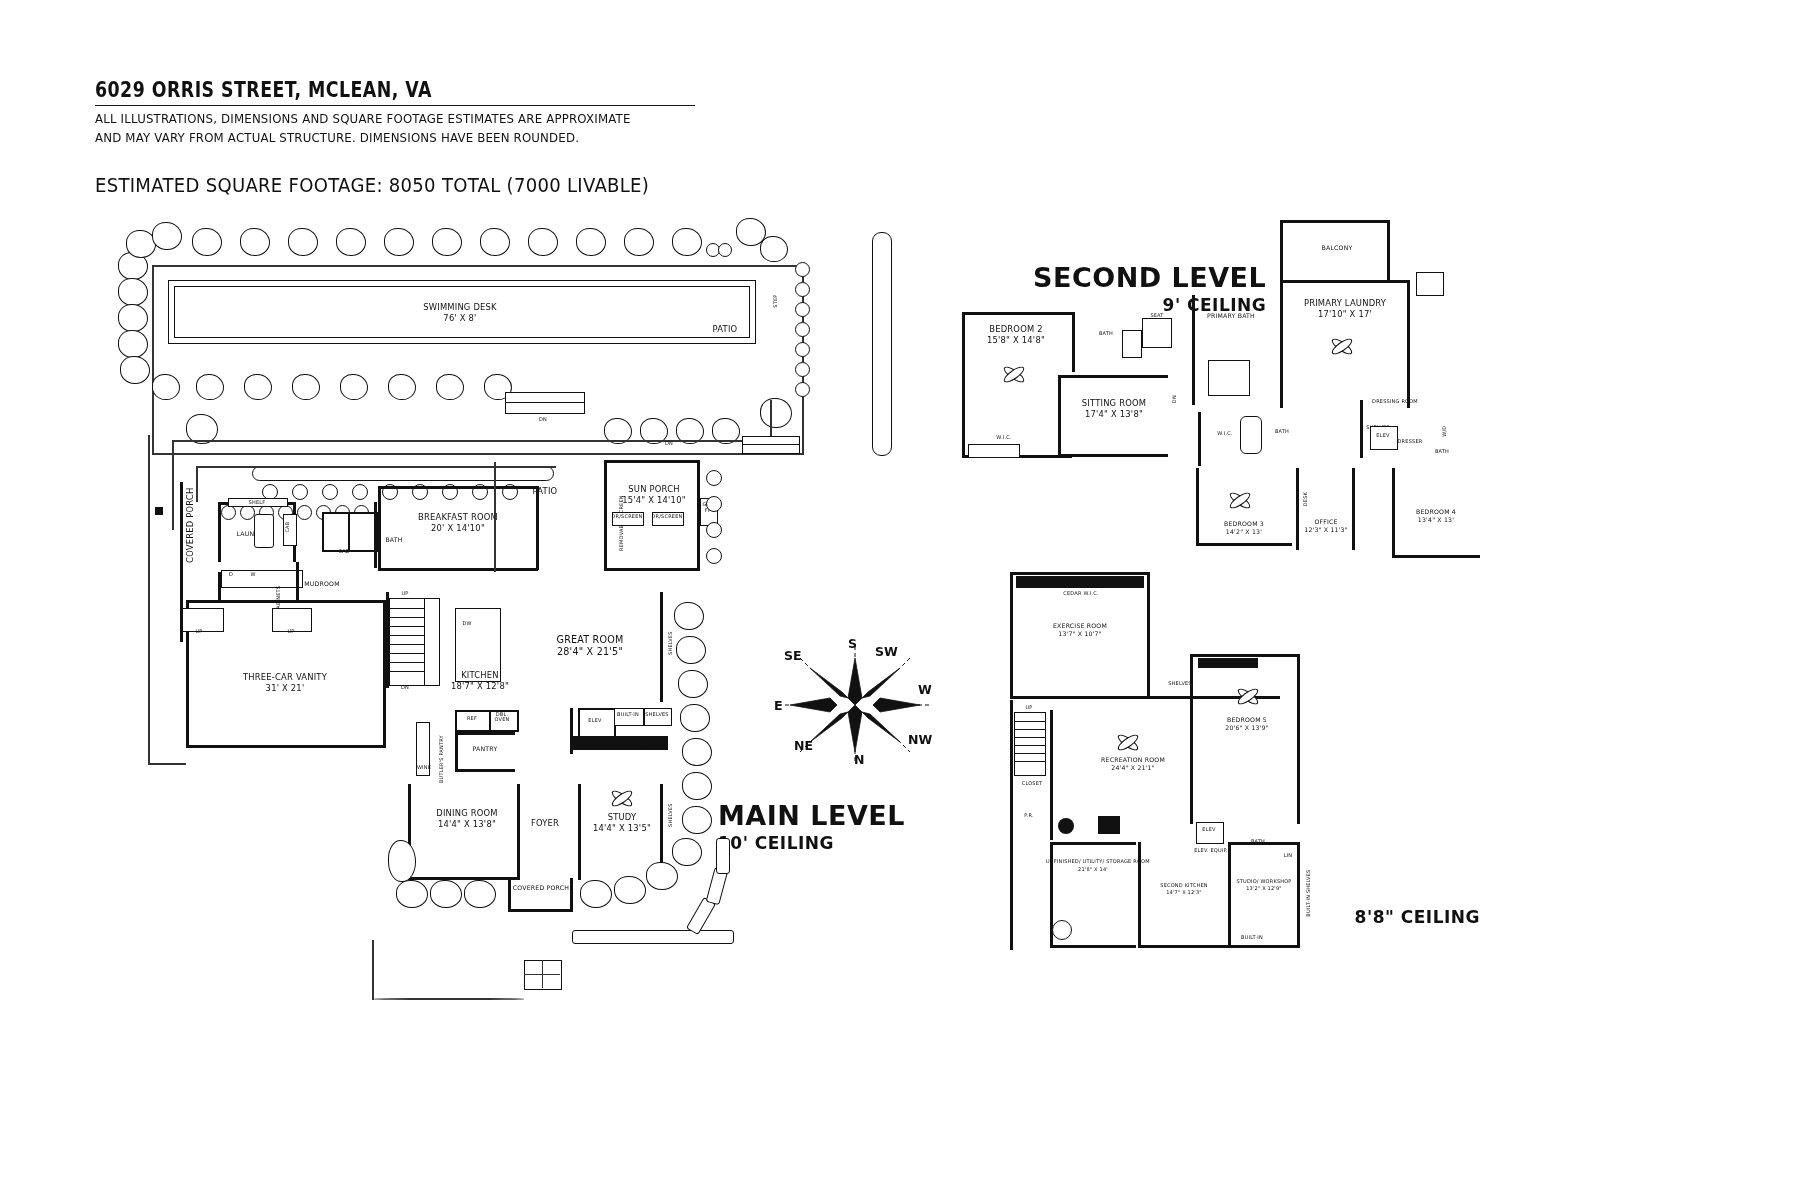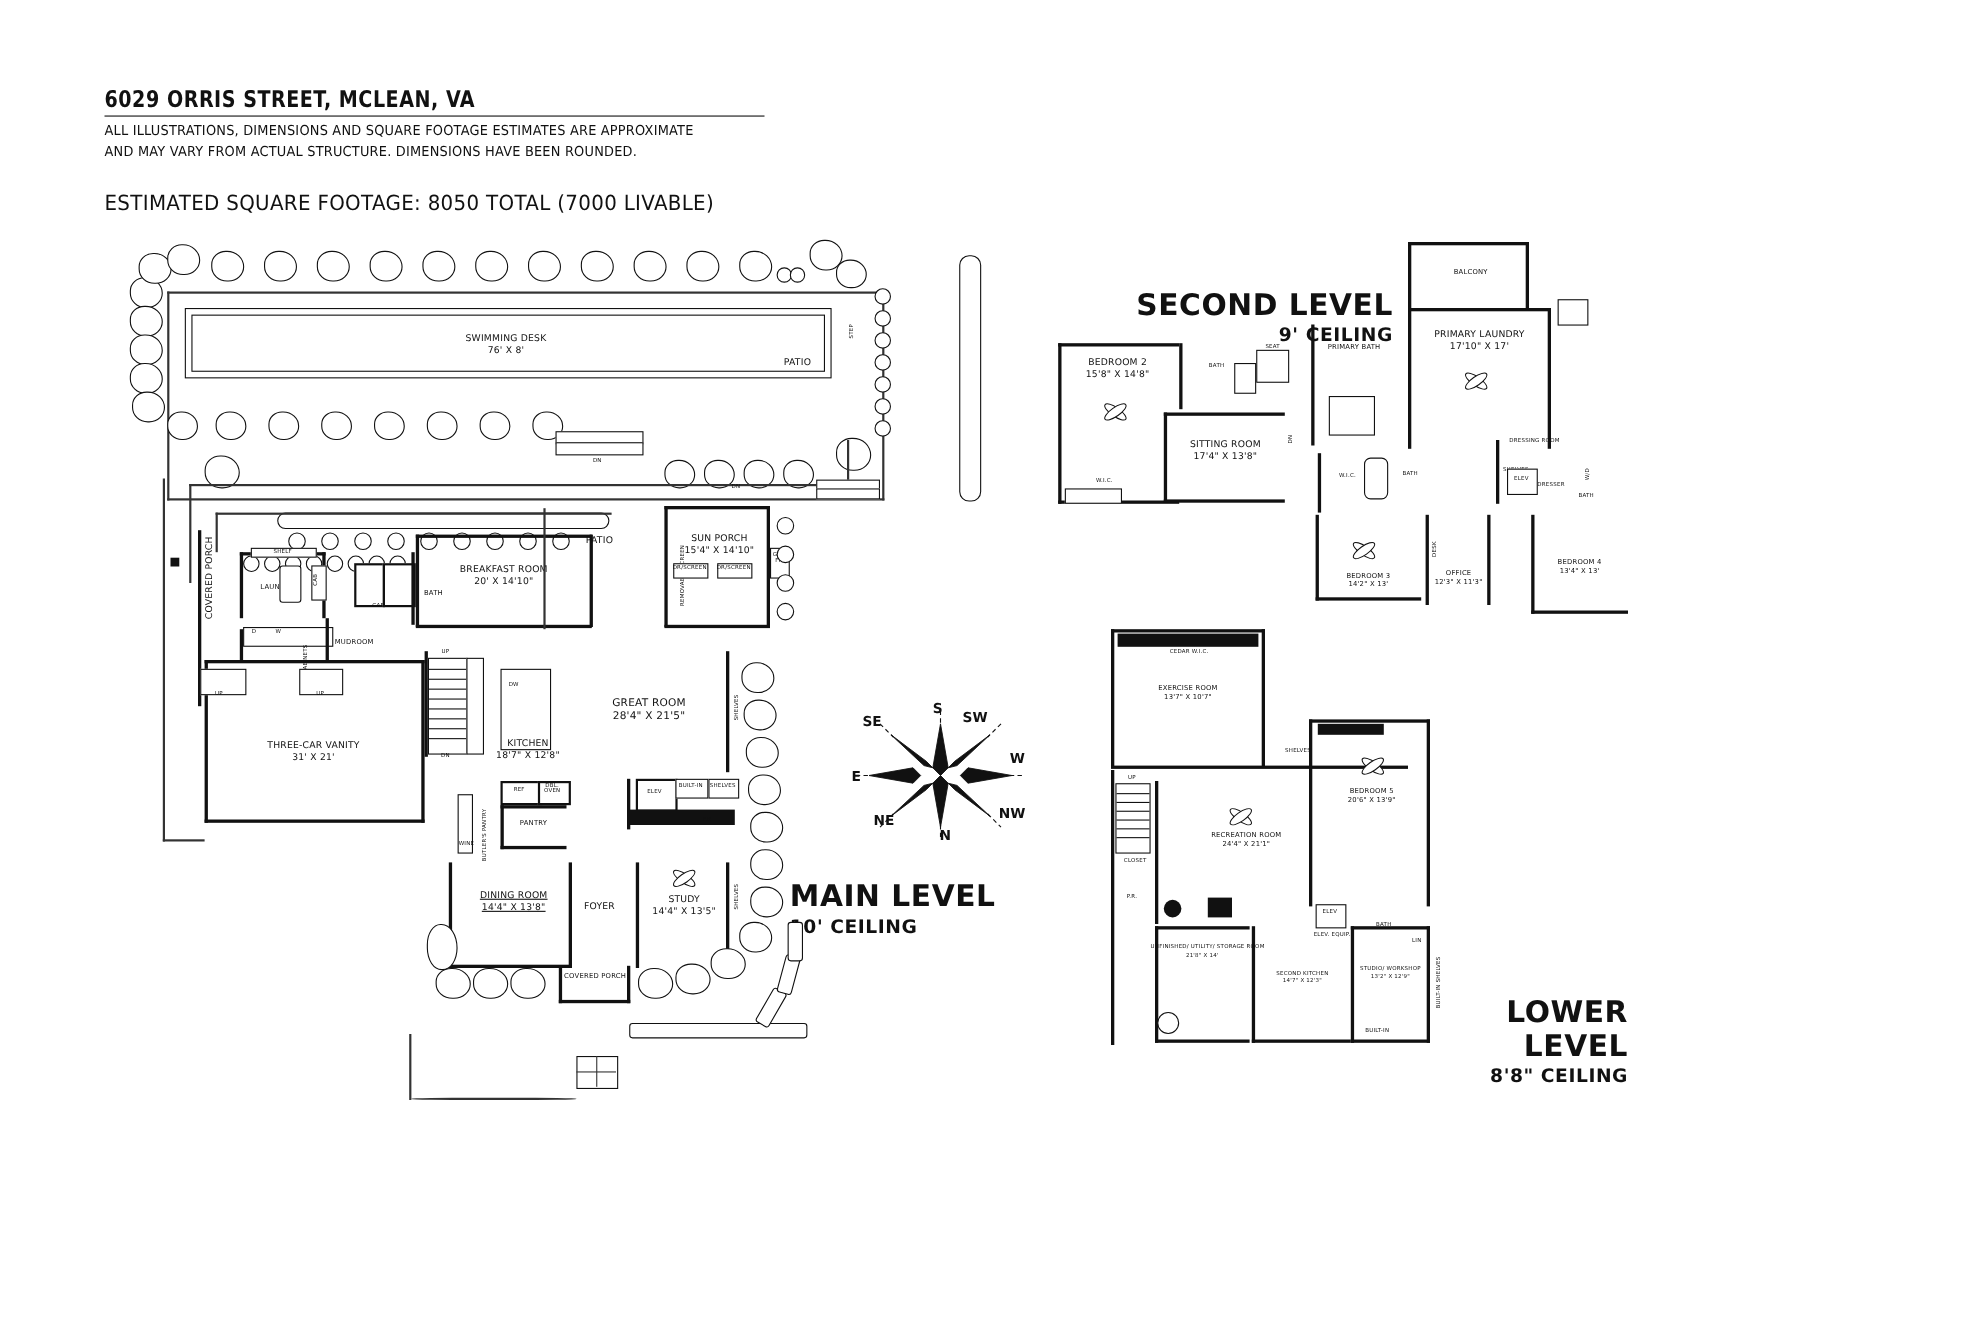--- a/index.html
+++ b/index.html
@@ -67,21 +67,20 @@
 
 <div id="cap-main" class="abs level-cap">
   <div class="level-name">MAIN LEVEL</div>
   <div class="level-ceil">10' CEILING</div>
 </div>
 <div id="cap-second" class="abs level-cap">
   <div class="level-name">SECOND LEVEL</div>
   <div class="level-ceil">9' CEILING</div>
 </div>
 <div id="cap-lower" class="abs level-cap">
-  <div class="level-name">LOWER LEVEL</div>
   <div class="level-ceil">8'8" CEILING</div>
 </div>
 
 <div class="abs" id="main-plan" style="left:0;top:0;width:960px;height:1200px;">
 
   <div class="wl" style="left:152px;top:265px;width:652px;height:2px;"></div>
   <div class="wl" style="left:152px;top:265px;width:2px;height:190px;"></div>
   <div class="wl" style="left:802px;top:265px;width:2px;height:190px;"></div>
   <div class="wl" style="left:152px;top:453px;width:652px;height:2px;"></div>
   <div class="pool-inner" style="left:168px;top:280px;width:586px;height:62px;"></div>
@@ -317,21 +316,21 @@
   <div class="whitebox" style="left:614px;top:708px;width:28px;height:16px;border-width:1px;"></div>
   <div class="rm xs" style="left:614px;top:711px;width:28px;">BUILT-IN</div>
   <div class="whitebox" style="left:644px;top:708px;width:26px;height:16px;border-width:1px;"></div>
   <div class="rm xs" style="left:644px;top:711px;width:26px;">SHELVES</div>
   <div class="blk" style="left:572px;top:736px;width:96px;height:14px;"></div>
   <div class="rm xs" style="left:630px;top:742px;width:26px;">F.P.</div>
 
   <div class="w" style="left:408px;top:784px;width:3px;height:96px;"></div>
   <div class="w" style="left:408px;top:877px;width:112px;height:3px;"></div>
   <div class="w" style="left:517px;top:784px;width:3px;height:96px;"></div>
-  <div class="rm" style="left:412px;top:808px;width:110px;text-decoration:underline;">
+  <div class="rm" style="left:412px;top:808px;width:110px;">
     <span class="n">DINING ROOM</span>
     <span class="d">14'4" X 13'8"</span>
   </div>
 
   <div class="rm" style="left:510px;top:818px;width:70px;">
     <span class="n">FOYER</span>
   </div>
 
   <div class="w" style="left:578px;top:784px;width:3px;height:96px;"></div>
   <div class="w" style="left:660px;top:784px;width:3px;height:96px;"></div>

